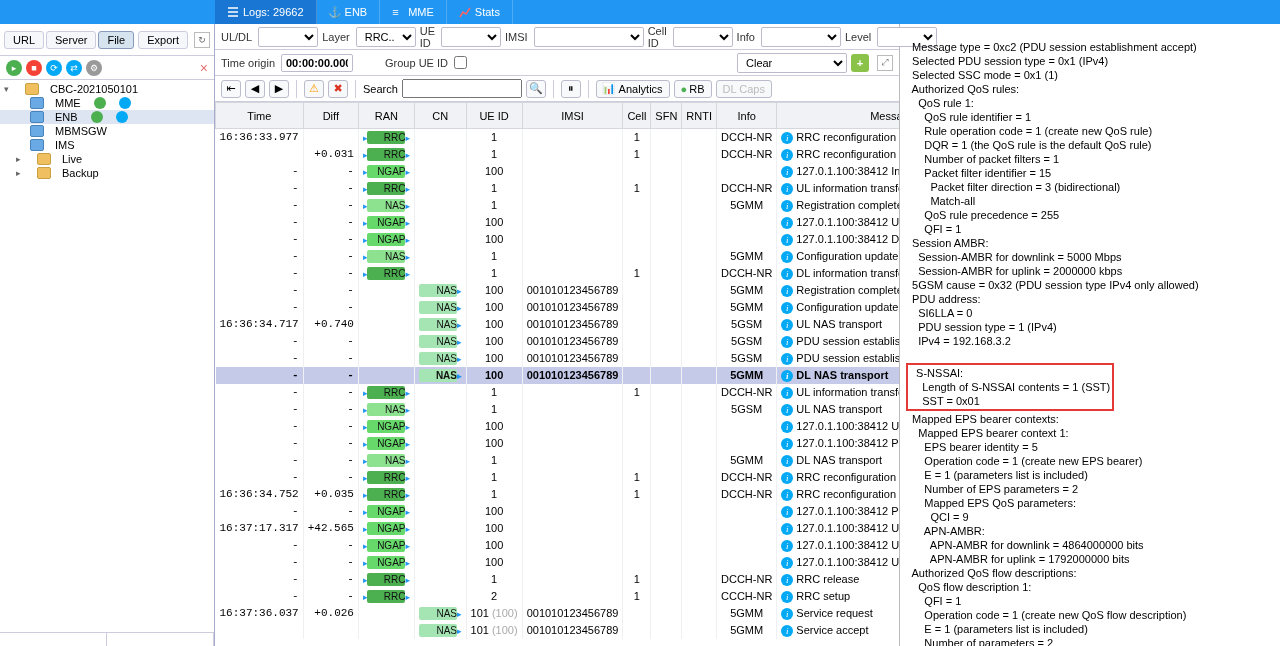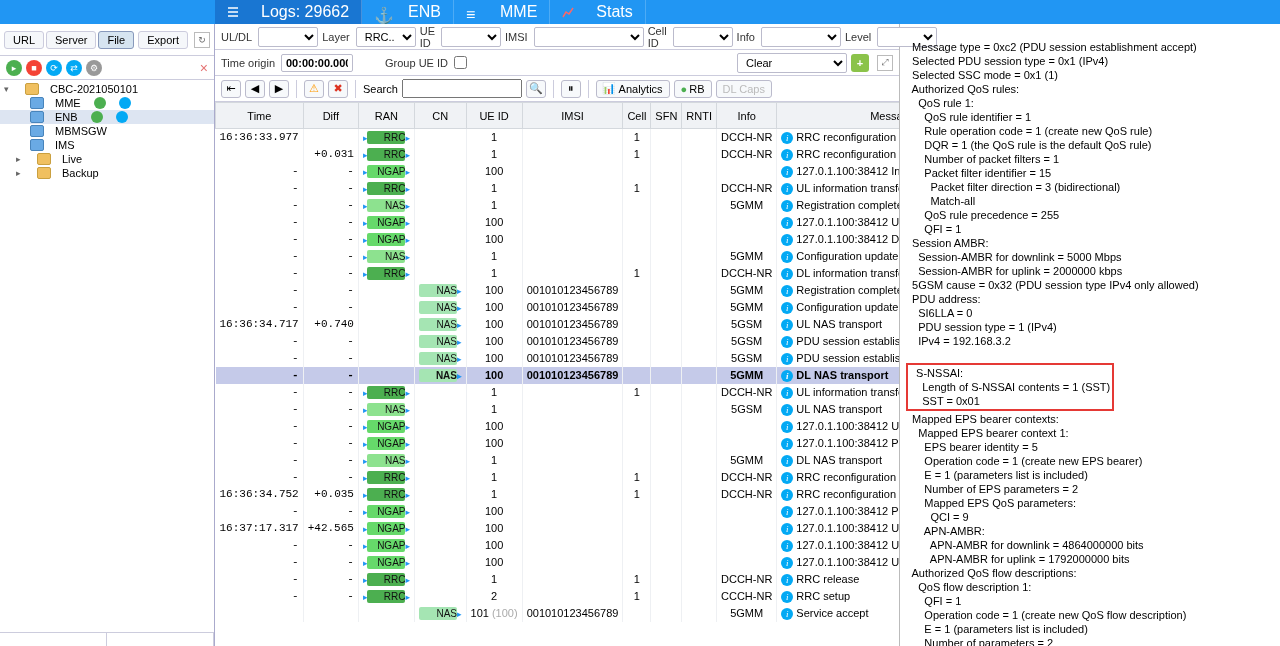--- a/index.html
+++ b/index.html
@@ -5,21 +5,21 @@
 * { margin: 0; padding: 0; box-sizing: border-box; font-family: Arial, Helvetica, sans-serif; }
 body { font-size: 11px; background: #fff; overflow: hidden; }
 
 
 .top-header { background: #2196f3; color: #fff; height: 24px; display: flex; align-items: center; padding: 0 8px; }
 .top-header .title { font-size: 12px; font-weight: normal; flex: 1; }
 .top-header .collapse-btn { width: 16px; height: 16px; border-radius: 50%; background: rgba(255,255,255,0.3); display: flex; align-items: center; justify-content: center; cursor: pointer; }
 
 
 .tab-row { background: #2196f3; height: 24px; display: flex; align-items: stretch; padding-left: 215px; }
-.tab { padding: 0 12px; display: flex; align-items: center; gap: 22px; color: #fff; cursor: pointer; border-right: 1px solid rgba(255,255,255,0.2); font-size: 16px; }
+.tab { padding: 0 12px; display: flex; align-items: center; gap: 4px; color: #fff; cursor: pointer; border-right: 1px solid rgba(255,255,255,0.2); font-size: 11px; }
 .tab.active { background: #1976d2; }
 .tab-icon { width: 12px; height: 12px; display: inline-flex; }
 
 
 .sidebar { width: 215px; border-right: 1px solid #aac; display: flex; flex-direction: column; position: absolute; top: 24px; bottom: 0; left: 0; background: #fff; }
 .sidebar-toolbar { height: 32px; border-bottom: 1px solid #ccd; display: flex; align-items: center; padding: 0 4px; gap: 2px; }
 .sidebar-toolbar .btn { padding: 2px 8px; border: 1px solid #ccd; background: #f5f7fa; border-radius: 3px; cursor: pointer; font-size: 11px; }
 .sidebar-toolbar .btn.active { background: #d6e4f0; border-color: #89b; }
 .sidebar-toolbar .export-btn { margin-left: auto; }
 .sidebar-icons { height: 24px; border-bottom: 1px solid #ccd; display: flex; align-items: center; gap: 4px; padding: 0 6px; }
@@ -618,20 +618,33 @@
             <td class="diff">-</td>
             <td><span class="arrow-r">▸</span><span class="badge b-rrc">RRC</span><span class="arrow-r">▸</span></td>
             <td></td>
             <td>2</td>
             <td></td>
             <td>1</td>
             <td></td>
             <td></td>
             <td>CCCH-NR</td>
             <td class="msg"><span class="info-i">i</span>RRC setup</td>
+          </tr>
+          <tr>
+            <td class="time">16:37:36.037</td>
+            <td class="diff">+0.026</td>
+            <td></td>
+            <td><span class="badge b-nas-cn">NAS</span><span class="arrow-r">▸</span></td>
+            <td>101 <span class="gray-txt">(100)</span></td>
+            <td>001010123456789</td>
+            <td></td>
+            <td></td>
+            <td></td>
+            <td>5GMM</td>
+            <td class="msg"><span class="info-i">i</span>Service request</td>
           </tr>
           <tr>
             <td class="time"></td>
             <td class="diff"></td>
             <td></td>
             <td><span class="badge b-nas-cn">NAS</span><span class="arrow-r">▸</span></td>
             <td>101 <span class="gray-txt">(100)</span></td>
             <td>001010123456789</td>
             <td></td>
             <td></td>

